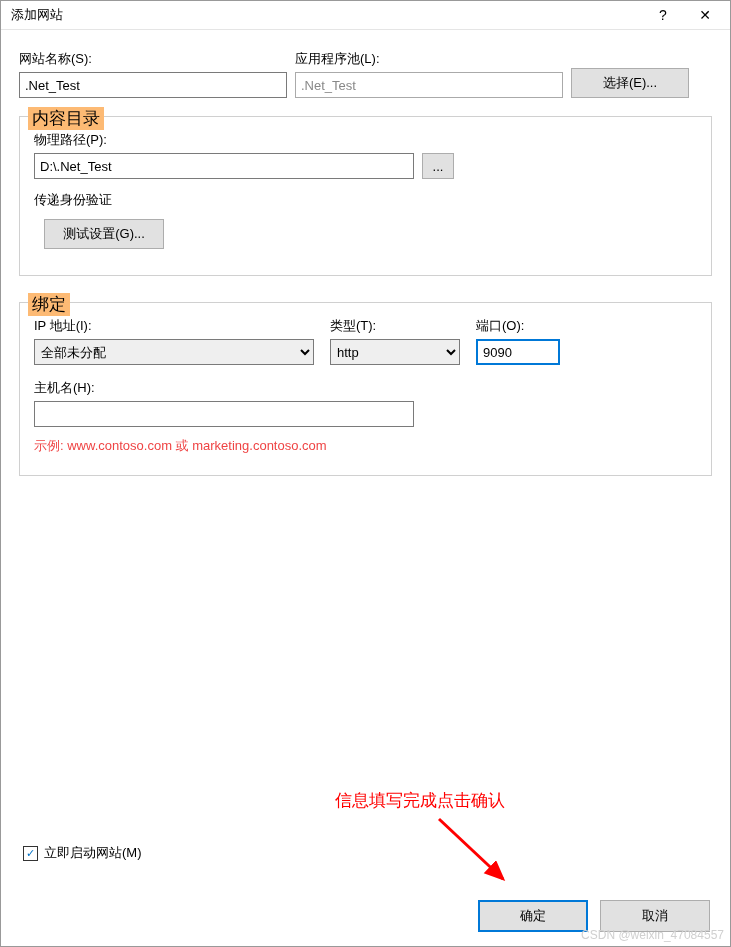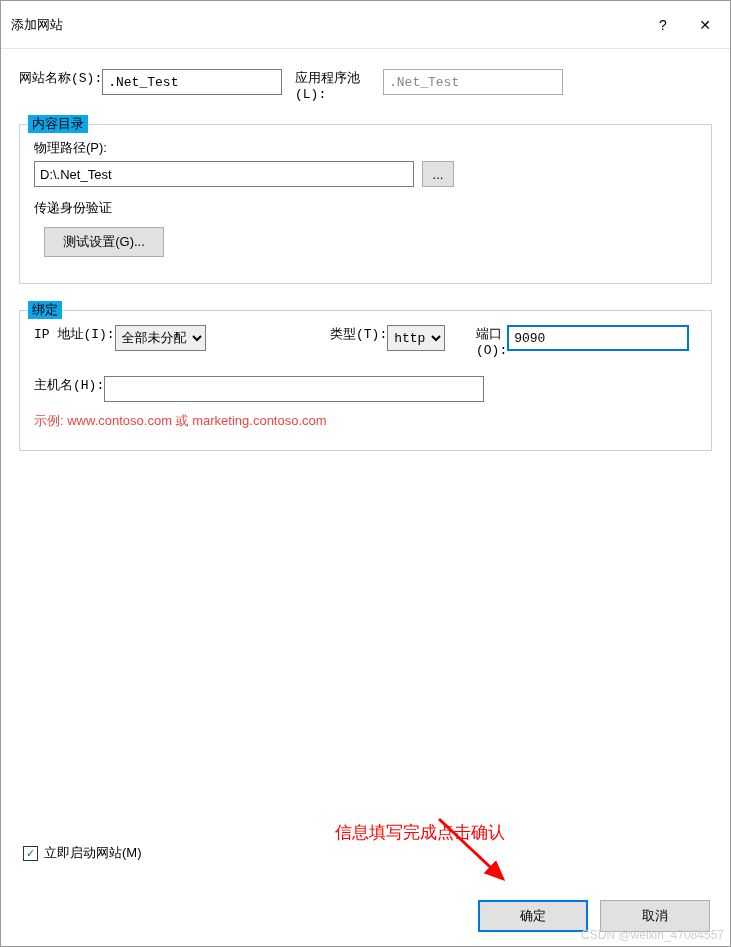--- a/index.html
+++ b/index.html
@@ -1,38 +1,38 @@
 <!DOCTYPE html>
 <html><head>
 <meta charset="utf-8">
 <style>
 * { box-sizing: border-box; margin: 0; padding: 0; }
 body { font-family: "Microsoft YaHei", "Segoe UI", Tahoma, sans-serif; font-size: 13px; background: #fff; width: 731px; height: 947px; overflow: hidden; position: relative; border: 1px solid #999; }
-.titlebar { height: 48px; display: flex; align-items: center; padding: 0 4px 0 10px; border-bottom: 1px solid #e5e5e5; }
+.titlebar { height: 29px; display: flex; align-items: center; padding: 0 4px 0 10px; border-bottom: 1px solid #e5e5e5; }
 .titlebar .title { flex: 1; }
 .titlebar .btn { width: 42px; height: 30px; display: flex; align-items: center; justify-content: center; font-size: 14px; }
 .content { padding: 20px 18px 0 18px; }
 .row { display: flex; gap: 8px; margin-bottom: 10px; }
-.col { display: flex; flex-direction: row; font-family: Liberation Mono, monospace; }
+.col { display: flex; flex-direction: column; }
 .lbl { font-size: 13px; margin-bottom: 4px; }
 .lbl.disabled { color: #000000; }
 input[type=text] { height: 26px; border: 1px solid #7a7a7a; padding: 0 5px; font-family: inherit; font-size: 13px; background: #fff; }
 input[readonly] { background: #fff; color: #888; border-color: #aaa; }
 select { height: 26px; border: 1px solid #7a7a7a; font-family: inherit; font-size: 13px; padding: 0 2px; background: #efefef; }
 .btn-std { height: 30px; min-width: 98px; border: 1px solid #adadad; background: #e1e1e1; font-family: inherit; font-size: 13px; padding: 0 14px; cursor: default; }
 .btn-browse { width: 32px; height: 26px; border: 1px solid #adadad; background: #e1e1e1; font-family: inherit; font-size: 13px; cursor: default; }
 .fieldset { border: 1px solid #d0d0d0; border-radius: 0; padding: 14px 14px 16px 14px; margin-top: 6px; position: relative; }
-.legend { position: absolute; top: -10px; left: 8px; background: #0ea5e9; padding: 0 4px; font-size: 13px; }
+.legend { position: absolute; top: -10px; left: 8px; background: #fdba74; padding: 0 4px; font-size: 17px; }
 .port-input { border: 2px solid #0078d7 !important; }
 .ok-btn { border: 2px solid #0078d7 !important; background: #e1e1e1; }
 .checkbox-row { position: absolute; bottom: 84px; left: 22px; display: flex; align-items: center; gap: 6px; }
 .checkbox { width: 15px; height: 15px; border: 1px solid #333; display: inline-flex; align-items: center; justify-content: center; font-size: 11px; color: #0072c6; }
 .footer { position: absolute; bottom: 14px; right: 20px; display: flex; gap: 12px; align-items: flex-end; }
 .footer .btn-std { width: 110px; height: 32px; }
-.annotation { position: absolute; color: #ff0000; font-size: 17px; margin-top: 32px; }
+.annotation { position: absolute; color: #ff0000; font-size: 17px; }
 .arrow { position: absolute; }
 .watermark { position: absolute; bottom: 4px; right: 6px; color: #d0d0d0; font-size: 12px; }
 </style>
 </head>
 <body>
 
 <div class="titlebar">
   <span class="title">添加网站</span>
   <div class="btn">?</div>
   <div class="btn">✕</div>
@@ -40,20 +40,23 @@
 
 <div class="content">
   <div class="row">
     <div class="col" style="width:268px">
       <span class="lbl"><span>网站名称(S):</span></span>
       <input type="text" value=".Net_Test" style="">
     </div>
     <div class="col" style="width:268px">
       <span class="lbl disabled">应用程序池(L):</span>
       <input type="text" readonly="" value=".Net_Test" style="">
+    </div>
+    <div class="col" style="justify-content:flex-end">
+      <button class="btn-std" style="width:118px">选择(E)...</button>
     </div>
   </div>
 
   <div class="fieldset" style="margin-top:18px">
     <span class="legend">内容目录</span>
     <div class="lbl">物理路径(P):</div>
     <div class="row" style="margin-bottom:12px">
       <input type="text" style="width: 380px;" value="D:\.Net_Test">
       <button class="btn-browse">...</button>
     </div>

